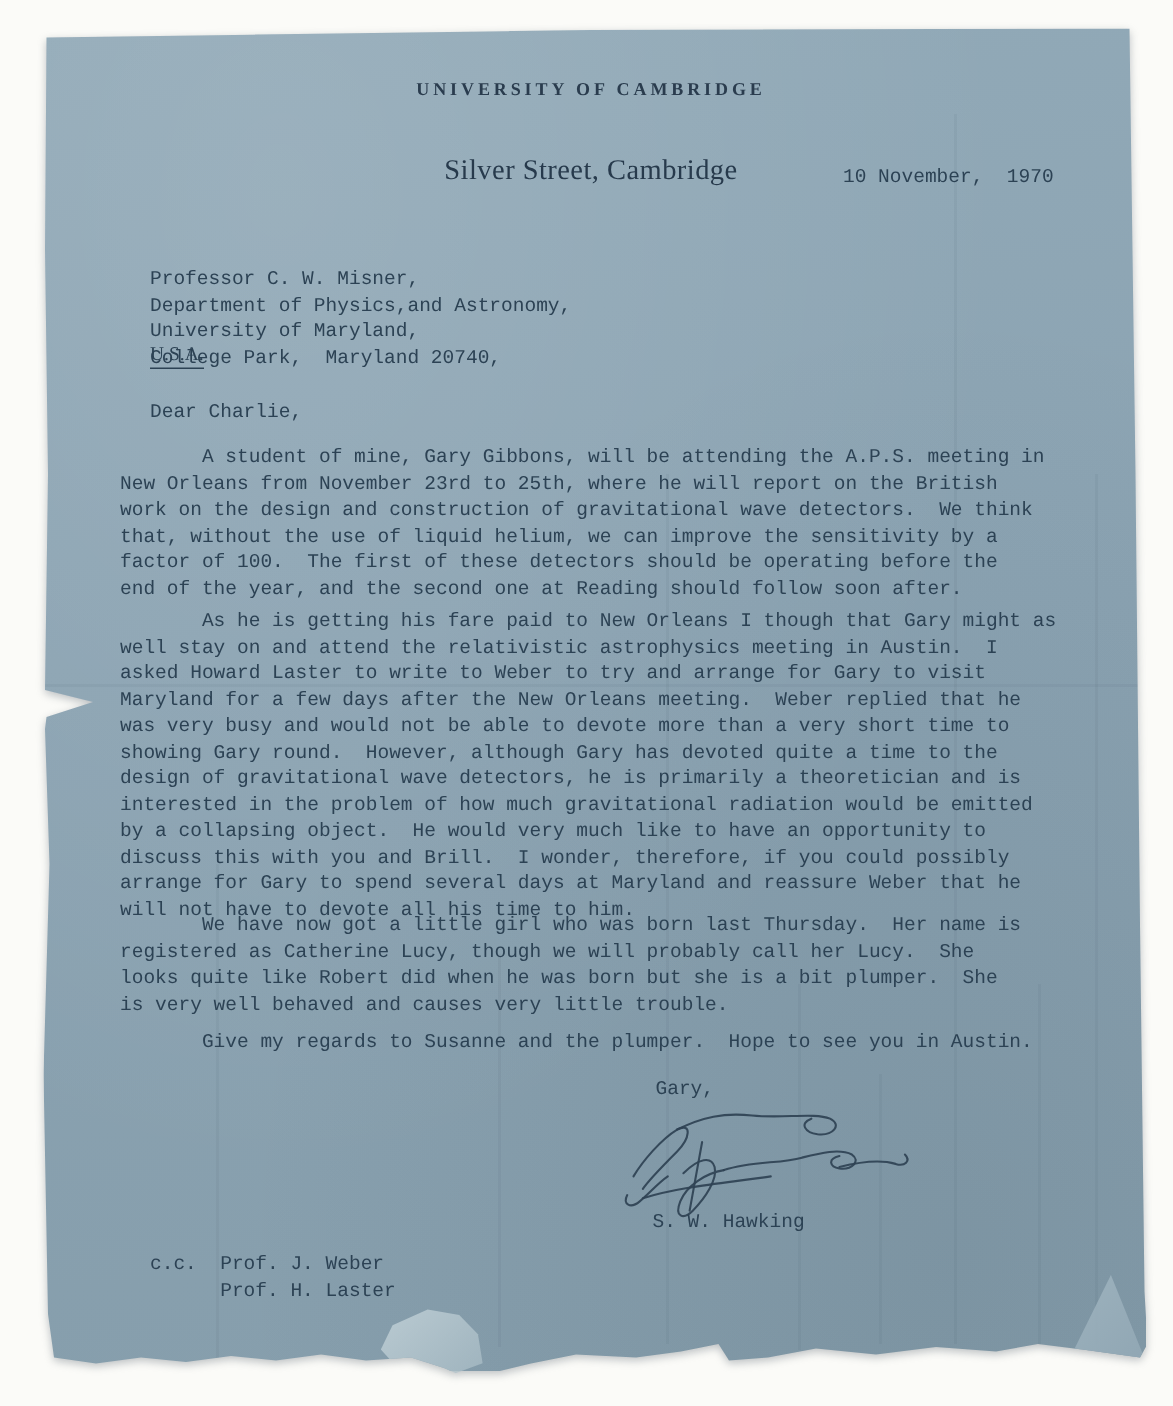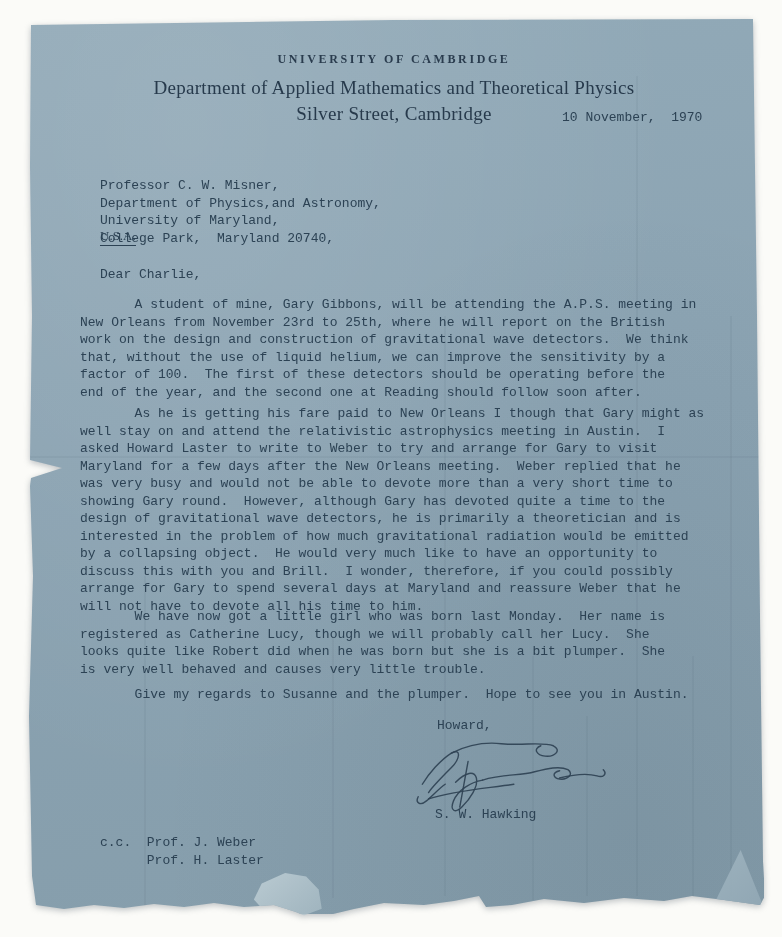--- a/index.html
+++ b/index.html
@@ -87,21 +87,20 @@
   }
 </style>
 </head>
 <body>
 
 <div class="scene">
   <div class="paper-wrap">
     <div class="paper">
 
       <div class="univ">UNIVERSITY OF CAMBRIDGE</div>
-      <div class="serifline dept">Department of Applied Mathematics and Theoretical Physics</div>
       <div class="serifline street">Silver Street, Cambridge</div>
       <div class="mono date">10 November,  1970</div>
 
       <div class="mono addr">Professor C. W. Misner,
 Department of Physics,and Astronomy,
 University of Maryland,
 College Park,  Maryland 20740,</div>
       <div class="mono country">U.S.A.</div>
 
       <div class="mono salutation">Dear Charlie,</div>
@@ -117,27 +116,27 @@
 asked Howard Laster to write to Weber to try and arrange for Gary to visit
 Maryland for a few days after the New Orleans meeting.  Weber replied that he
 was very busy and would not be able to devote more than a very short time to
 showing Gary round.  However, although Gary has devoted quite a time to the
 design of gravitational wave detectors, he is primarily a theoretician and is
 interested in the problem of how much gravitational radiation would be emitted
 by a collapsing object.  He would very much like to have an opportunity to
 discuss this with you and Brill.  I wonder, therefore, if you could possibly
 arrange for Gary to spend several days at Maryland and reassure Weber that he
 will not have to devote all his time to him.</div>
-      <div class="mono p3">       We have now got a little girl who was born last Monday.  Her name is
+      <div class="mono p3">       We have now got a little girl who was born last Thursday.  Her name is
 registered as Catherine Lucy, though we will probably call her Lucy.  She
 looks quite like Robert did when he was born but she is a bit plumper.  She
 is very well behaved and causes very little trouble.</div>
       <div class="mono p4">       Give my regards to Susanne and the plumper.  Hope to see you in Austin.</div>
 
-      <div class="mono valediction">Howard,</div>
+      <div class="mono valediction">Gary,</div>
 
       <svg class="sig" viewBox="0 0 200 80" aria-hidden="true">
         <path d="M8,46 C14,36 26,22 36,16 C46,11 44,22 36,30 C28,38 18,48 14,54"></path>
         <path d="M4,58 C1,64 6,67 12,62 C18,57 24,50 30,46"></path>
         <path d="M36,16 C52,8 66,5 84,7 C104,9 124,5 134,9 C142,13 136,20 126,19 C118,18 114,12 122,9"></path>
         <path d="M40,44 C50,34 58,33 60,40 C62,48 54,60 46,68 C40,74 34,72 38,62 C42,52 54,44 66,42"></path>
         <path d="M52,24 L44,68"></path>
         <path d="M66,42 C84,36 102,38 116,34 C128,31 140,28 148,32 C154,36 148,42 140,41 C134,40 132,35 140,33"></path>
         <path d="M140,40 C152,37 166,35 176,38 C182,40 186,36 182,32"></path>
         <path d="M14,60 C40,52 70,50 96,46"></path>

